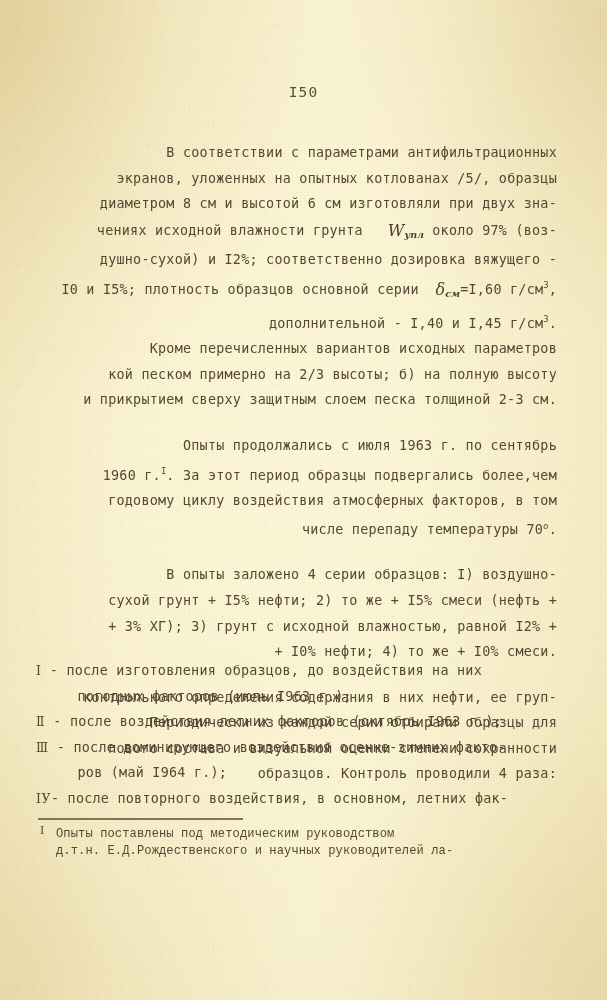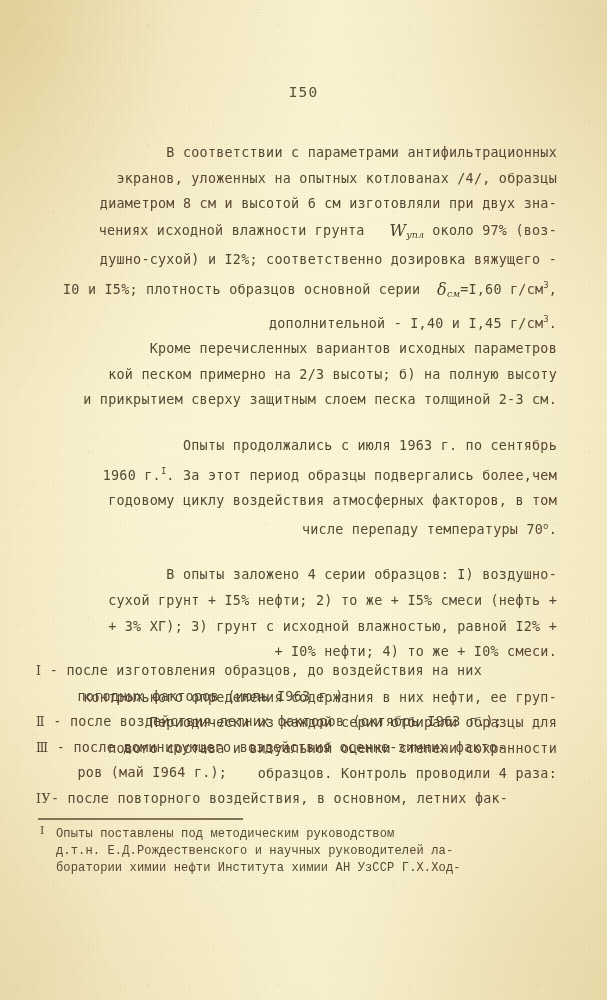--- a/index.html
+++ b/index.html
@@ -97,20 +97,21 @@
     top: 1px;
     color: #4f4230;
   }
   .sub {
     font-family: "DejaVu Serif", "Liberation Serif", serif;
     font-style: italic;
     font-size: 9.5px;
     vertical-align: -3px;
     letter-spacing: 0px;
     color: #4f4230;
+    font-weight: bold;
   }
   .sup {
     font-size: 9px;
     vertical-align: 6px;
     letter-spacing: 0;
   }
   .deg {
     font-size: 9px;
     vertical-align: 5px;
   }
@@ -173,21 +174,21 @@
   <div class="speckles"></div>
 
   <div class="content">
 
     <div class="folio">I50</div>
 
     <div class="body">
 
       <div class="para">
         <span class="ln">     В соответствии с параметрами антифильтрационных</span>
-        <span class="ln">экранов, уложенных на опытных котлованах /4/, образцы</span>
+        <span class="ln">экранов, уложенных на опытных котлованах /5/, образцы</span>
         <span class="ln">диаметром 8 см и высотой 6 см изготовляли при двух зна-</span>
         <span class="ln"><span>чениях исходной влажности грунта   </span><span class="sym">W</span><span class="sub">упл</span><span> около 97% (воз-</span></span>
         <span class="ln">душно-сухой) и I2%; соответственно дозировка вяжущего -</span>
         <span class="ln"><span>I0 и I5%; плотность образцов основной серии  </span><span class="sym">δ</span><span class="sub">см</span><span>=I,60 г/см</span><span class="sup">3</span><span>,</span></span>
         <span class="ln"><span>дополнительной - I,40 и I,45 г/см</span><span class="sup">3</span><span>.</span></span>
       </div>
 
       <div class="para">
         <span class="ln">     Кроме перечисленных вариантов исходных параметров</span>
         <span class="ln">кой песком примерно на 2/3 высоты; б) на полную высоту</span>
@@ -244,18 +245,17 @@
       </div>
 
     </div>
 
     <div class="footnote">
       <div class="fn-rule"></div>
       <div class="fn-body">
         <span class="fn-marker">I</span>
         <span class="ln">Опыты поставлены под методическим руководством</span>
         <span class="ln">д.т.н. Е.Д.Рождественского и научных руководителей ла-</span>
-        <span class="ln">боратории химии нефти Института химии АН УзССР Г.Х.Ход-</span>
       </div>
     </div>
 
   </div>
 </div>
 
 </body></html>

